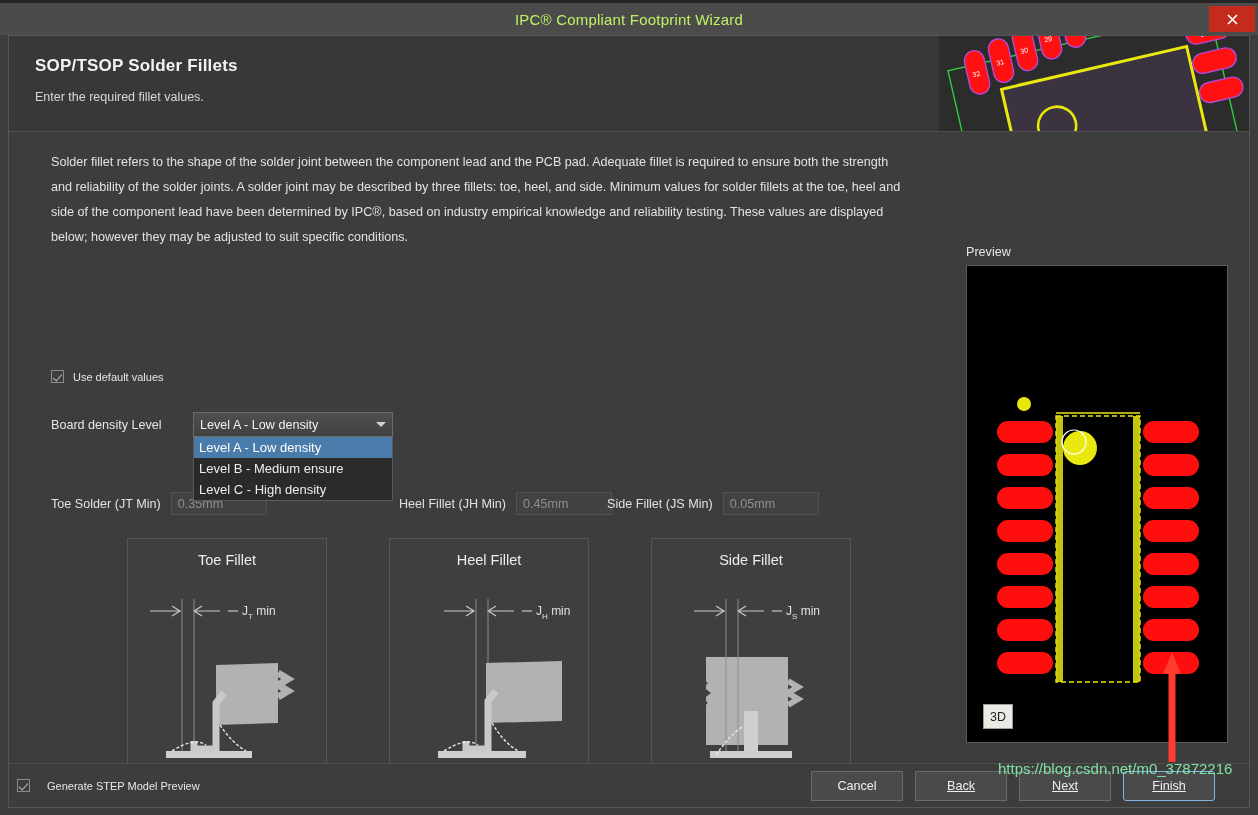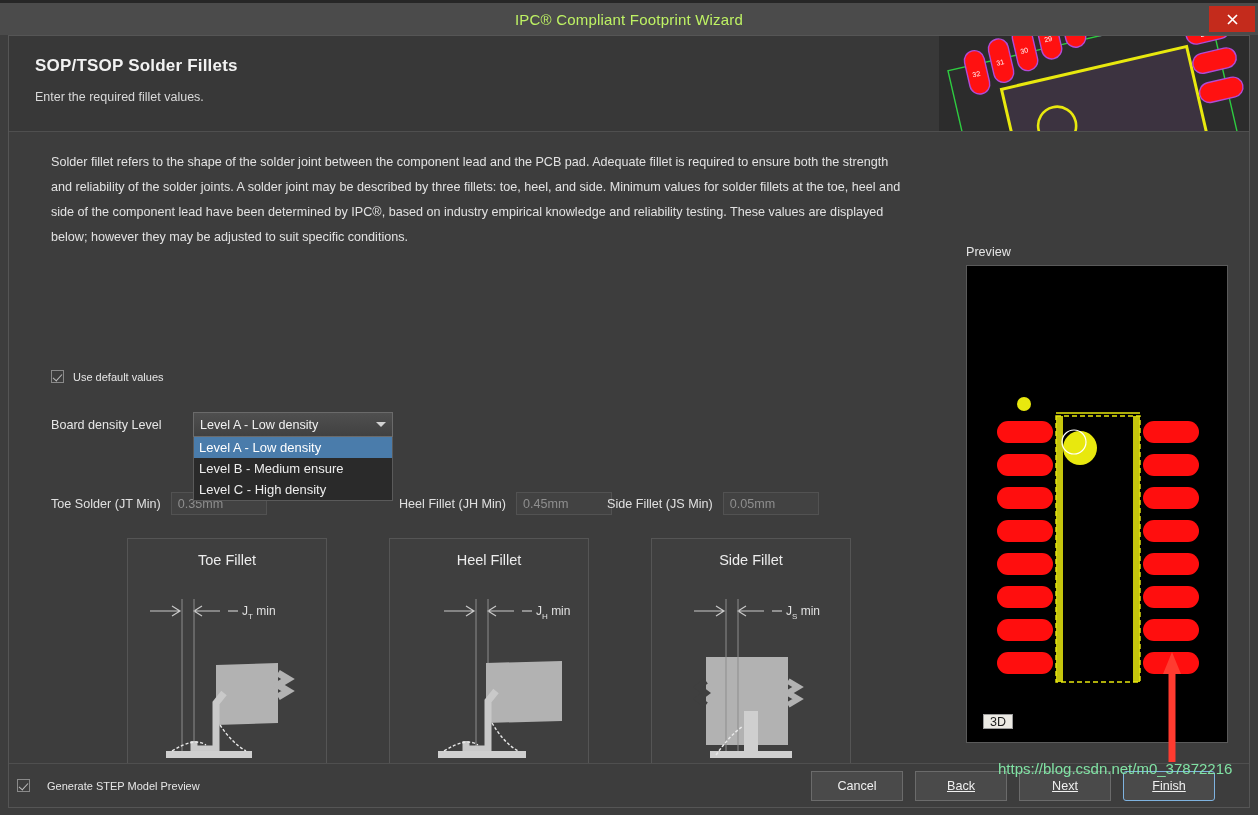--- a/index.html
+++ b/index.html
@@ -126,21 +126,21 @@
   
   .preview-label {
     position: absolute; left: 957px; top: 113px; width: 262px;
     text-align: left; color: #e4e4e4; font-size: 12.6px;
   }
   .preview-box {
     position: absolute; left: 957px; top: 133px; width: 262px; height: 478px;
     background: #000; border: 1px solid #5a5a5a; overflow: hidden;
   }
   .btn3d {
-    position: absolute; left: 16px; bottom: 13px; width: 30px; height: 15px;
+    position: absolute; left: 16px; bottom: 13px; width: 30px; height: 25px;
     background: #eceae4; border: 1px solid #9b9b9b; color: #1d1d1d;
     font-size: 12.5px; display: flex; align-items: center; justify-content: center;
     cursor: pointer;
   }
   .annot-arrow { position: absolute; left: 1150px; top: 520px; }
 
   
   .footer {
     position: absolute; left: 0; bottom: 0; width: 100%; height: 44px;
     border-top: 1px solid #4f4f4f; background: #3d3d3d;

